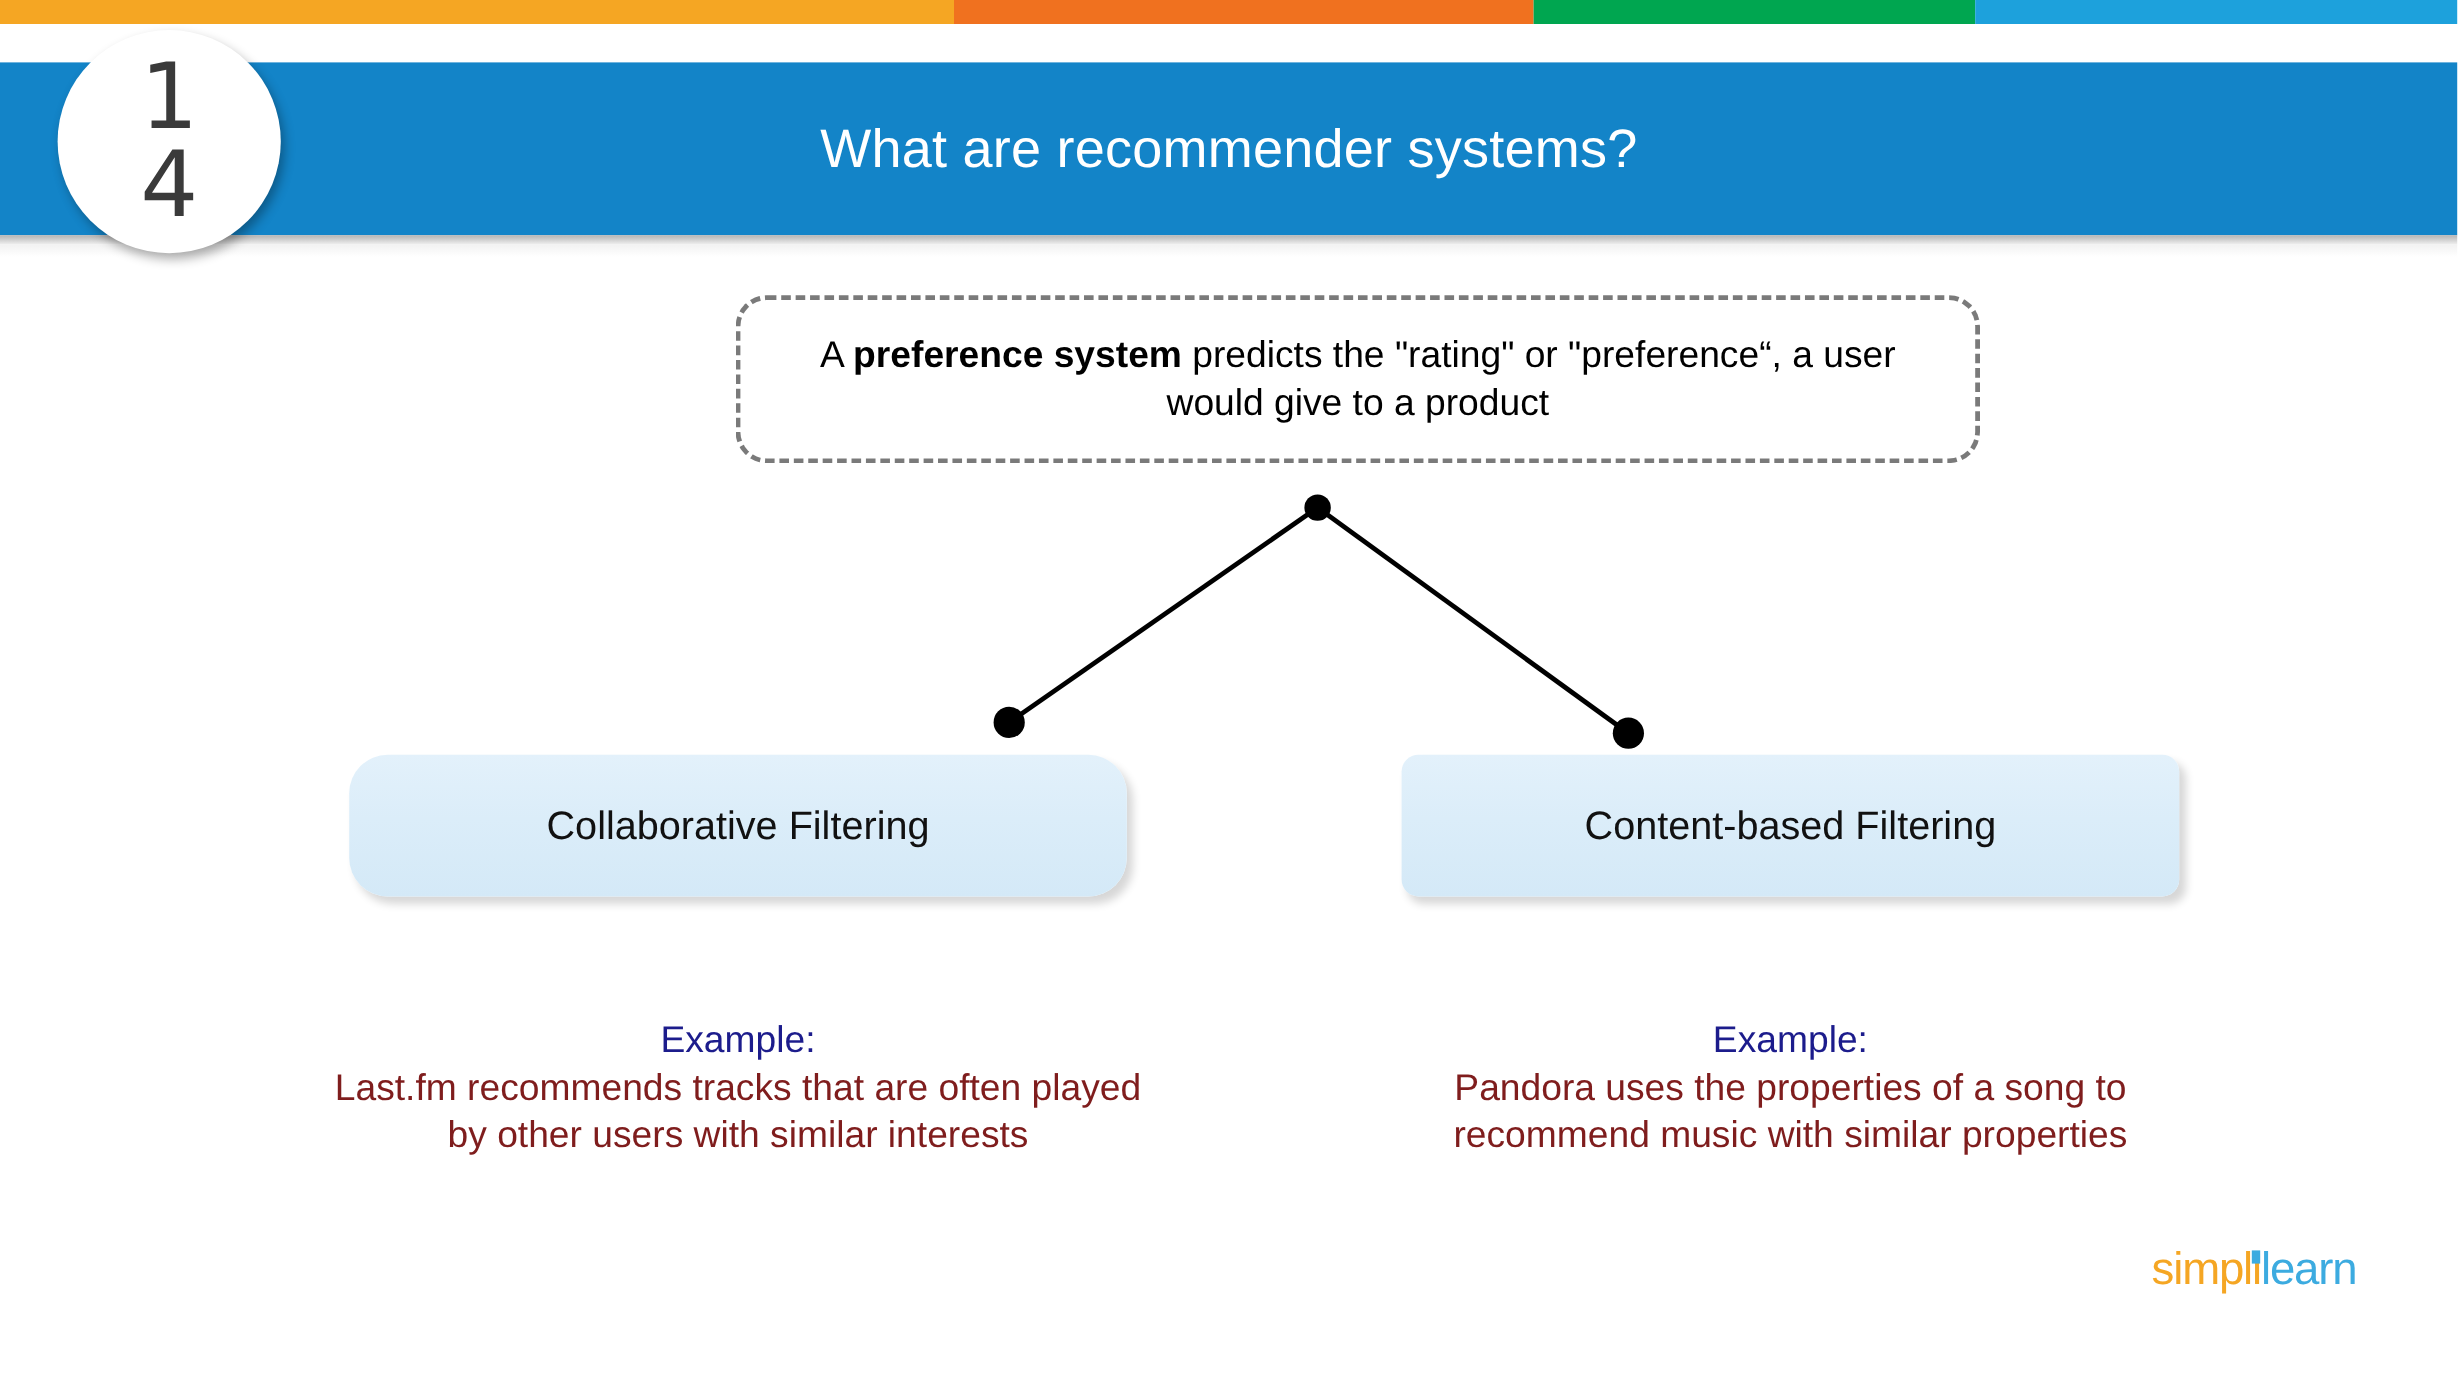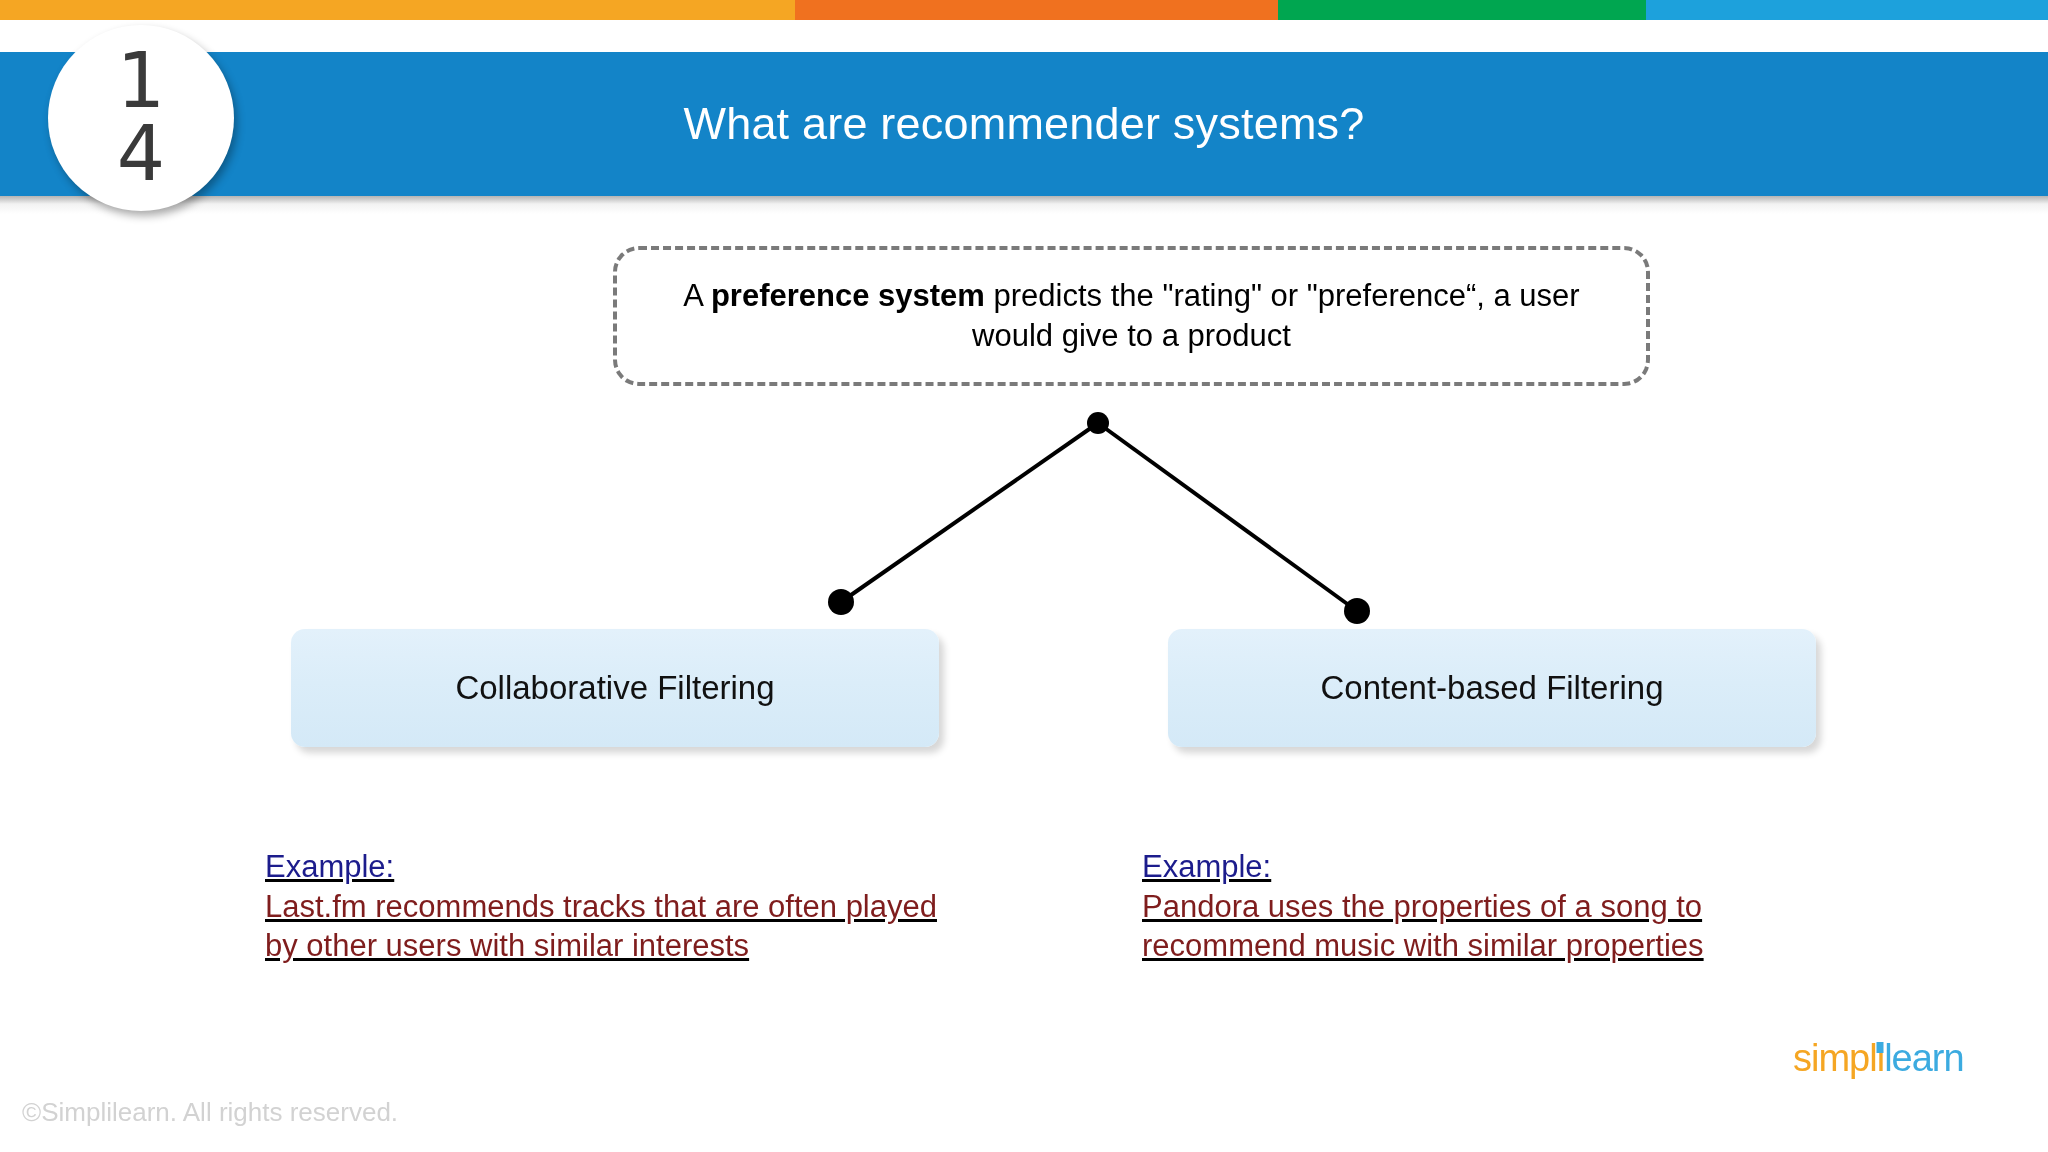--- a/index.html
+++ b/index.html
@@ -136,28 +136,28 @@
     background: linear-gradient(to bottom, #e3f1fb 0%, #dbedf9 45%, #d4e9f7 100%);
     box-shadow: 5px 6px 7px rgba(0,0,0,0.16);
     display: flex;
     align-items: center;
     justify-content: center;
   }
   .cat-box .cat-label {
     font-size: 33px;
     color: #111111;
   }
-  #cat-left  { left: 291px;  top: 629px; }
+  #cat-left  { left: 291px;  top: 629px; border-radius: 32px; }
   #cat-right { left: 1168px; top: 629px; }
 
   
   .example {
     position: absolute;
     width: 700px;
-    text-decoration: underline;
+    text-align: center;
   }
   #ex-left  { left: 265px;  top: 847px; }
   #ex-right { left: 1142px; top: 847px; }
   .example .ex-title {
     font-size: 31px;
     color: #1c1c8c;
     line-height: 1.28;
   }
   .example .ex-body {
     font-size: 31px;
@@ -249,15 +249,14 @@
     <div class="ex-title">Example:</div>
     <div class="ex-body">Last.fm recommends tracks that are often played by other users with similar interests</div>
   </div>
   <div class="example" id="ex-right">
     <div class="ex-title">Example:</div>
     <div class="ex-body">Pandora uses the properties of a song to recommend music with similar properties</div>
   </div>
 
   <div class="logo"><span class="lo-orange">simpl</span><span class="lo-i"><span>i</span><span class="dot"></span></span><span class="lo-blue">learn</span></div>
 
-  <div class="footer">©Simplilearn. All rights reserved.</div>
 
 </div>
 
 </body></html>

